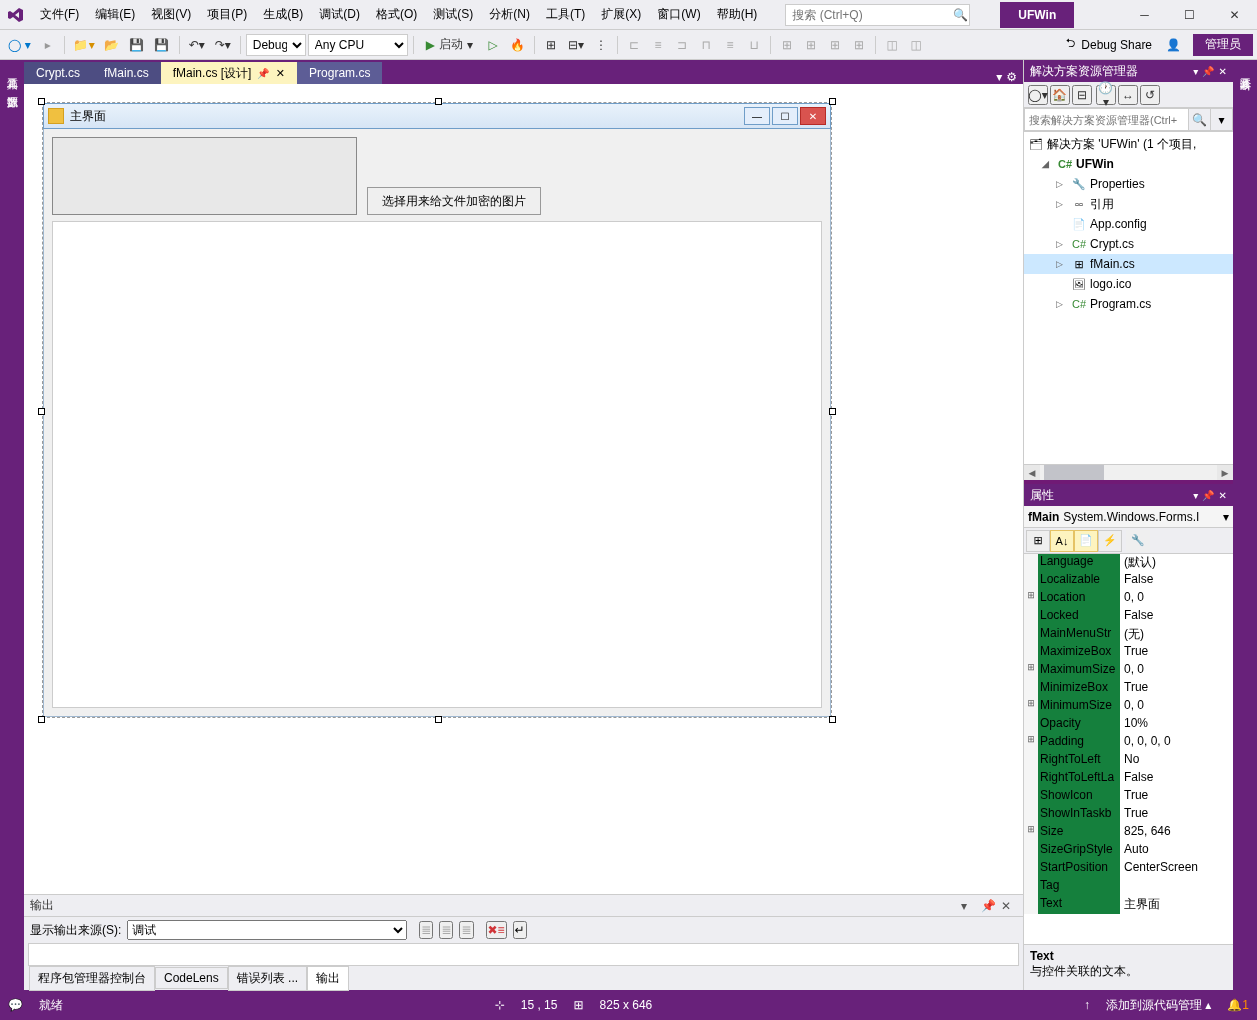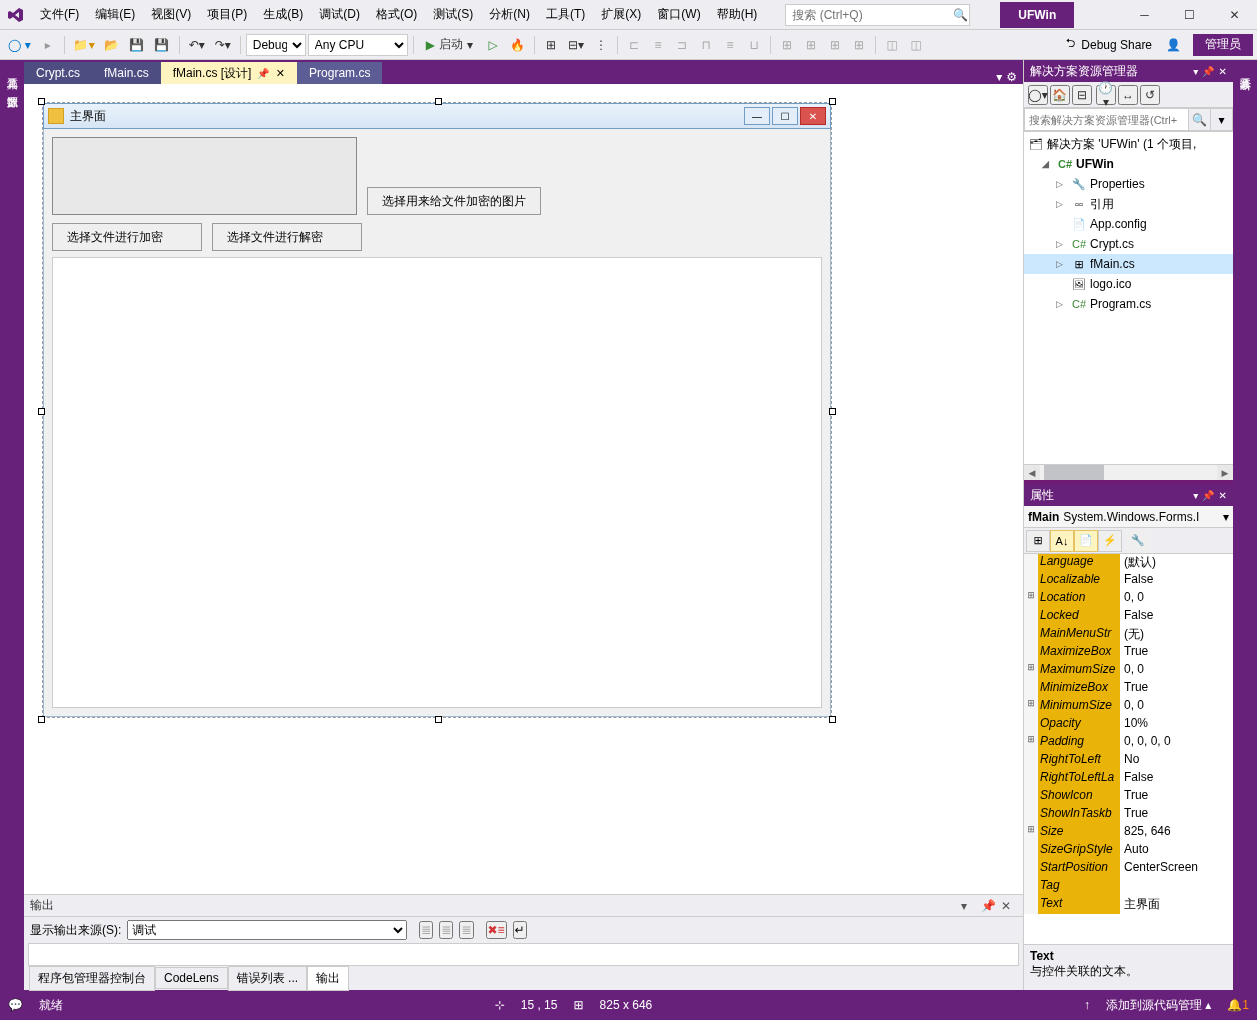--- a/index.html
+++ b/index.html
@@ -102,21 +102,21 @@
 
 .prop-panel { display: flex; flex-direction: column; border-top: 4px solid #701a75; height: 510px; }
 .prop-obj { height: 22px; background: #f5f5f5; border-bottom: 1px solid #ccc; display: flex; align-items: center; padding: 0 4px; font-size: 12px; overflow: hidden; }
 .prop-obj .bold { font-weight: bold; margin-right: 4px; }
 .prop-toolbar { height: 26px; display: flex; align-items: center; padding: 0 2px; gap: 0; border-bottom: 1px solid #ccc; }
 .prop-toolbar .pbtn { width: 24px; height: 22px; border: 1px solid #ccc; display: flex; align-items: center; justify-content: center; font-size: 11px; }
 .prop-toolbar .pbtn.active { background: #fdf4bf; border-color: #e5c365; }
 .prop-grid { flex: 1; background: #fff; overflow-y: auto; overflow-x: hidden; }
 .prop-row { display: flex; height: 18px; font-size: 12px; }
 .prop-row .exp { width: 14px; text-align: center; color: #666; font-size: 9px; background: #f5f5f5; }
-.prop-row .name { width: 82px; padding-left: 2px; overflow: hidden; white-space: nowrap; background: #eab308; font-style: italic; }
+.prop-row .name { width: 82px; padding-left: 2px; overflow: hidden; white-space: nowrap; background: #15803d; }
 .prop-row .val { flex: 1; padding-left: 4px; overflow: hidden; white-space: nowrap; }
 .prop-row .val.bold { font-weight: normal; }
 .prop-desc { height: 46px; border-top: 1px solid #ccc; padding: 4px 6px; background: #eeeef2; font-size: 12px; }
 .prop-desc .title { font-weight: bold; }
 
 
 .statusbar { height: 30px; background: #68217a; color: #fff; display: flex; align-items: center; padding: 0 8px; gap: 16px; font-size: 12px; }
 .statusbar .spacer { flex: 1; }
 .statusbar .bell { color: #ff8c00; }
 
@@ -242,24 +242,20 @@
               <div class="b">—</div>
               <div class="b">☐</div>
               <div class="b close">✕</div>
             </div>
           </div>
           <div class="form-body">
             <div class="top-row">
               <div class="pic-box"></div>
               <button class="form-btn">选择用来给文件加密的图片</button>
             </div>
-            <div class="btn-row">
-              <button class="form-btn" style="width:150px">选择文件进行加密</button>
-              <button class="form-btn" style="width:150px">选择文件进行解密</button>
-            </div>
             <div class="form-coverwhite"></div>
           </div>
         </div>
 
         <div class="sel-handle" style="left:-4px;top:-4px"></div>
         <div class="sel-handle" style="left:393px;top:-4px"></div>
         <div class="sel-handle" style="left:787px;top:-4px"></div>
         <div class="sel-handle" style="left:-4px;top:306px"></div>
         <div class="sel-handle" style="left:787px;top:306px"></div>
         <div class="sel-handle" style="left:-4px;top:614px"></div>

